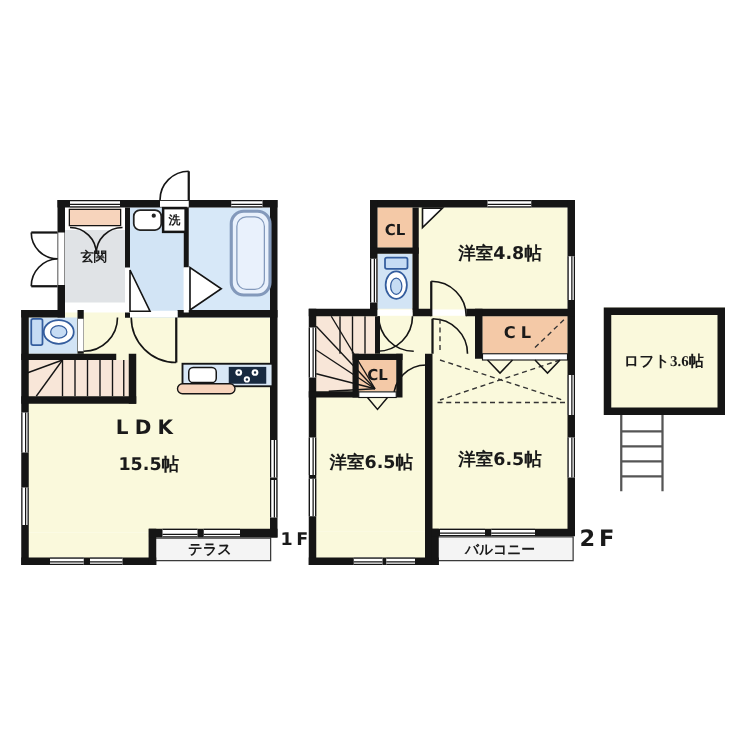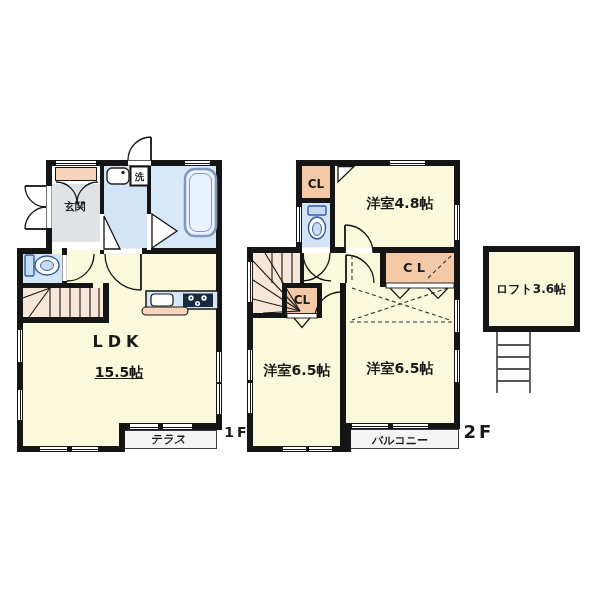--- a/index.html
+++ b/index.html
@@ -226,27 +226,27 @@
       <path d="M 497 345 L 530 345"></path>
         <path d="M 497 357 L 530 357"></path>
       <path d="M 497 369 L 530 369"></path>
         <path d="M 497 381 L 530 381"></path>
     </g>
   </svg>
 
   <div class="lbl" style="left:75px;top:206px;font-size:10.5px;">玄関</div>
   <div class="lbl" style="left:139.5px;top:176.5px;font-size:9.5px;">洗</div>
   <div class="lbl" style="left:118px;top:342px;font-size:16px;letter-spacing:5px;">LDK</div>
-  <div class="lbl" style="left:119px;top:372px;font-size:14px;text-decoration:underline;">15.5帖</div>
-  <div class="lbl" style="left:168px;top:439.5px;font-size:11.5px;font-style:italic;">テラス</div>
+  <div class="lbl" style="left:119px;top:372px;font-size:14px;">15.5帖</div>
+  <div class="lbl" style="left:168px;top:439.5px;font-size:11.5px;">テラス</div>
   <div class="lbl" style="left:237px;top:432px;font-size:14px;letter-spacing:3px;">1F</div>
 
   <div class="lbl" style="left:316px;top:184px;font-size:12px;">CL</div>
   <div class="lbl" style="left:400px;top:203px;font-size:14px;">洋室4.8帖</div>
   <div class="lbl" style="left:416px;top:267px;font-size:13px;letter-spacing:4px;">CL</div>
   <div class="lbl" style="left:302px;top:300px;font-size:12px;">CL</div>
   <div class="lbl" style="left:297px;top:370px;font-size:14px;">洋室6.5帖</div>
   <div class="lbl" style="left:400px;top:368px;font-size:14px;">洋室6.5帖</div>
   <div class="lbl" style="left:400px;top:439.5px;font-size:11px;">バルコニー</div>
   <div class="lbl" style="left:479px;top:432px;font-size:18px;letter-spacing:3px;">2F</div>
 
-  <div class="lbl" style="left:531px;top:289px;font-size:12px;">ロフト3.6帖</div>
+  <div class="lbl" style="left:531px;top:289px;font-size:12px;font-family:Liberation Serif, serif;">ロフト3.6帖</div>
 </div>
 
 </body></html>

